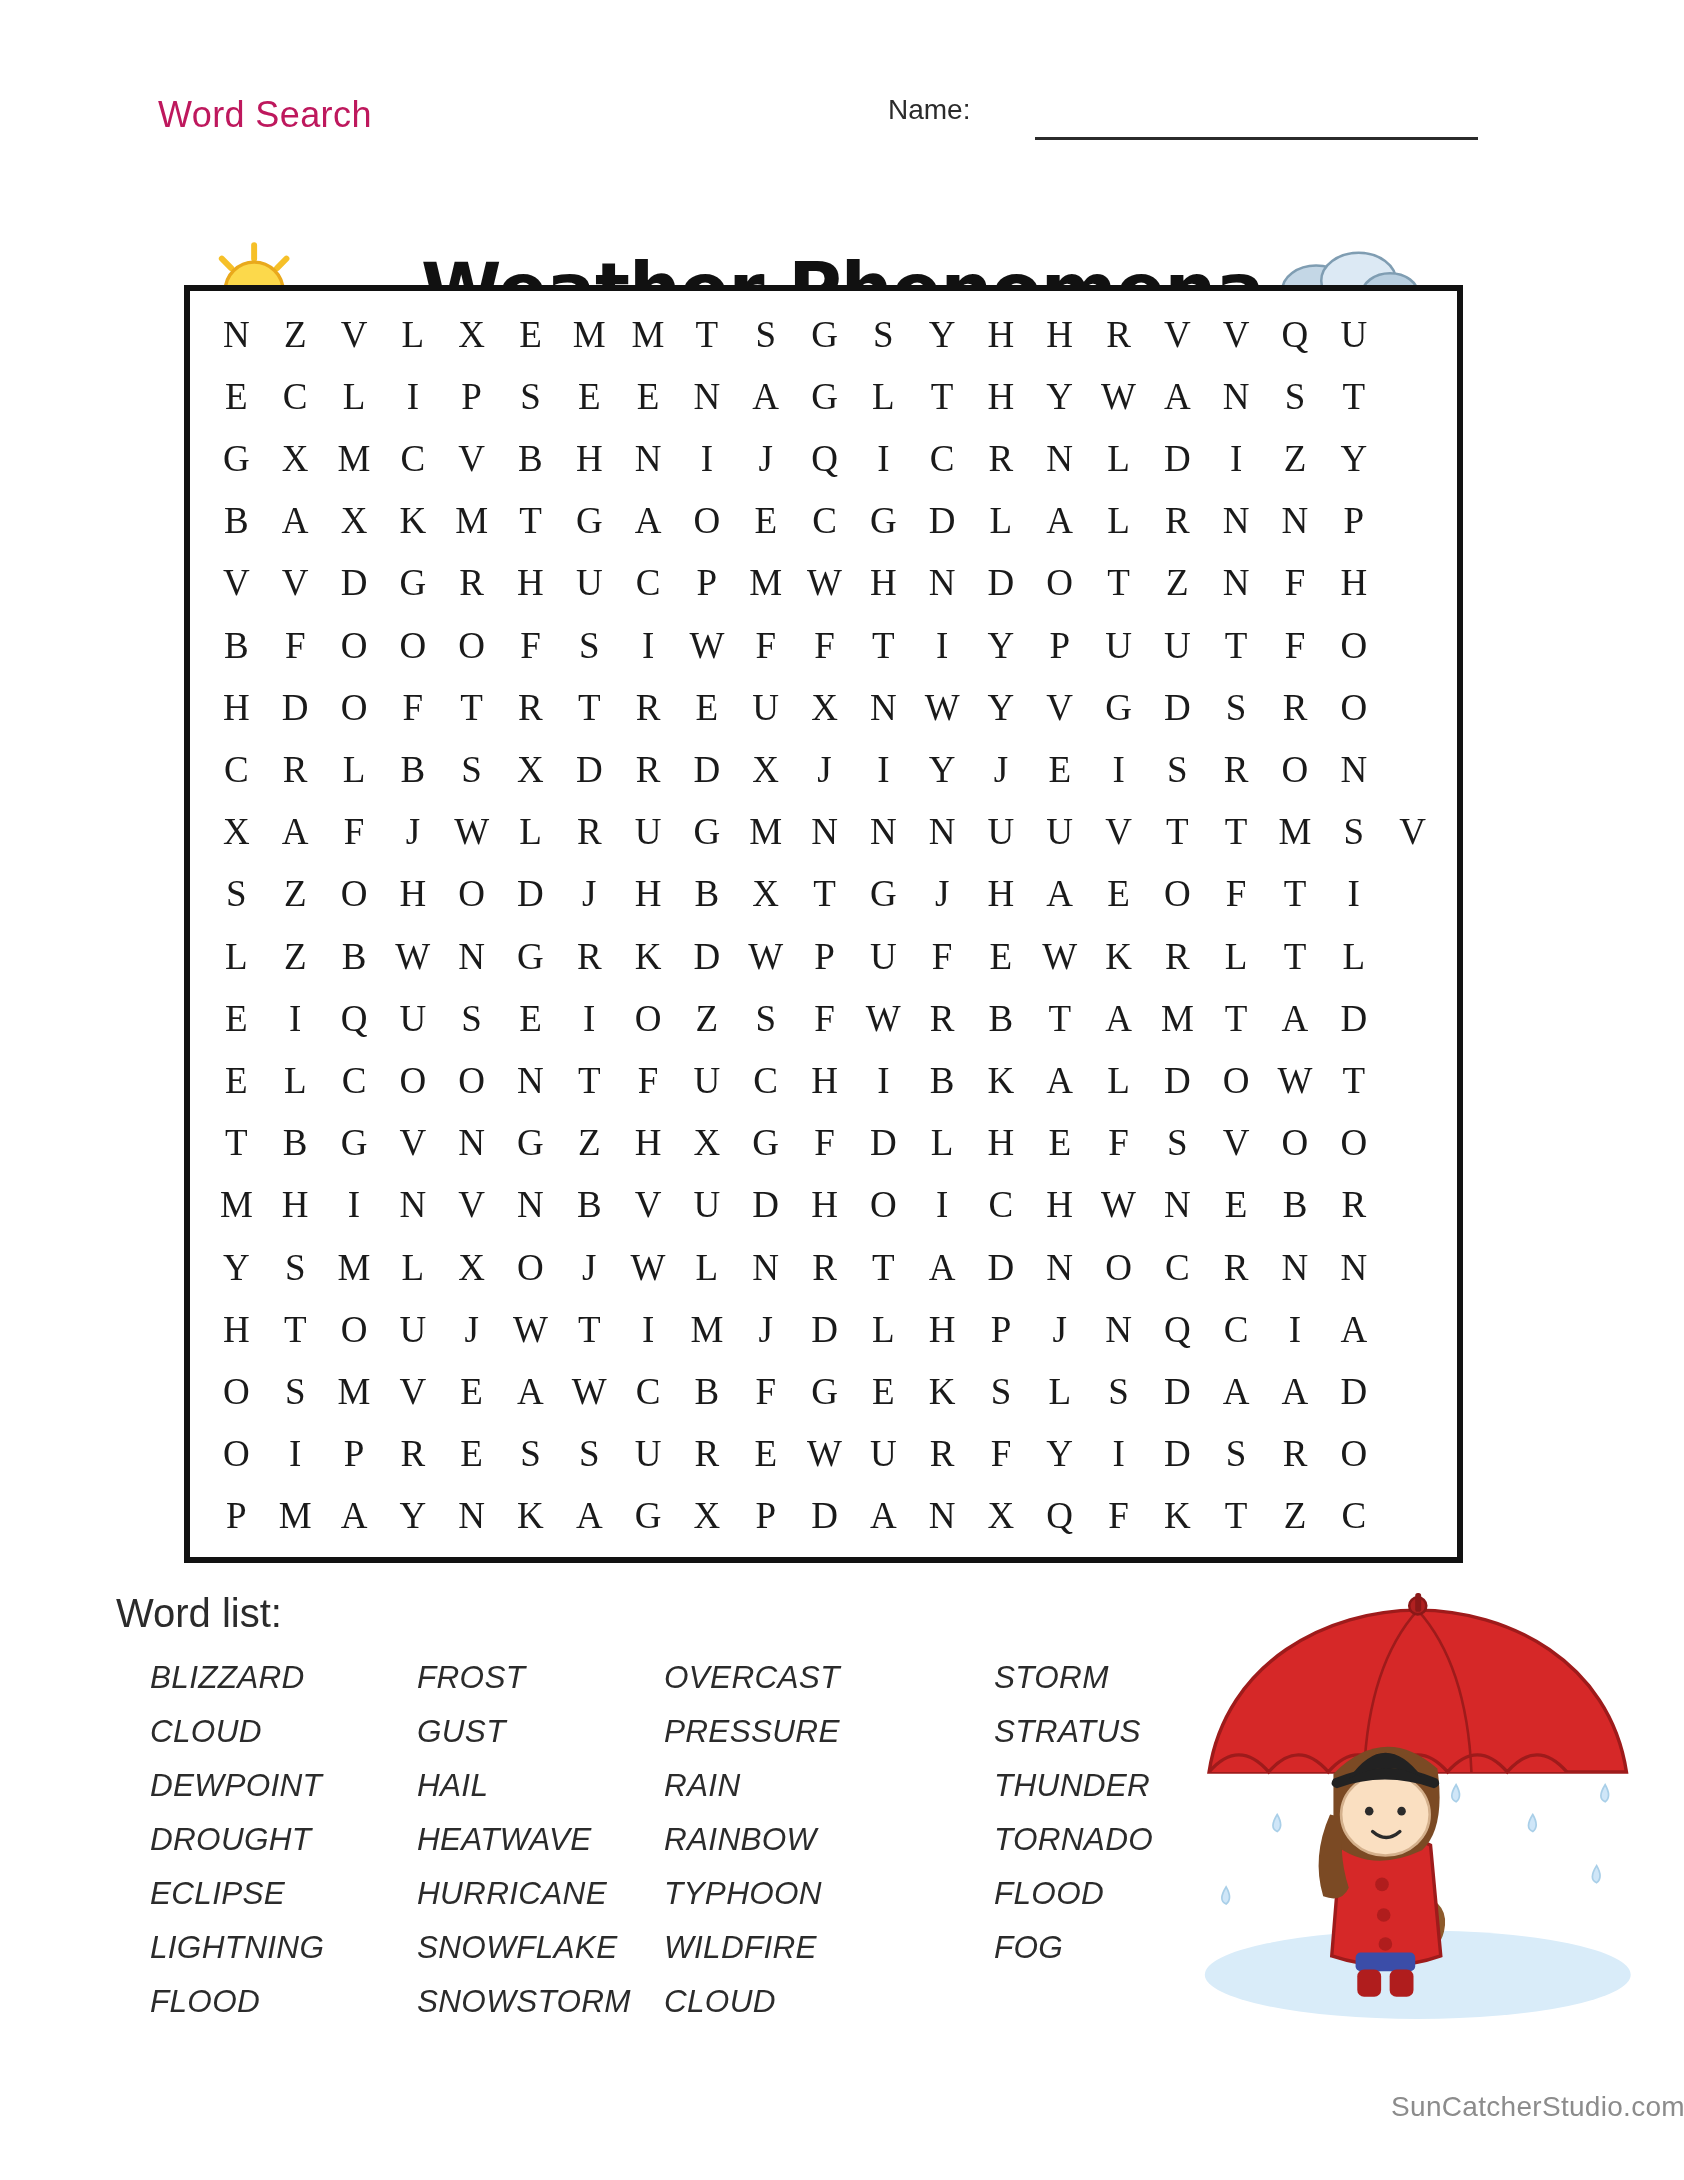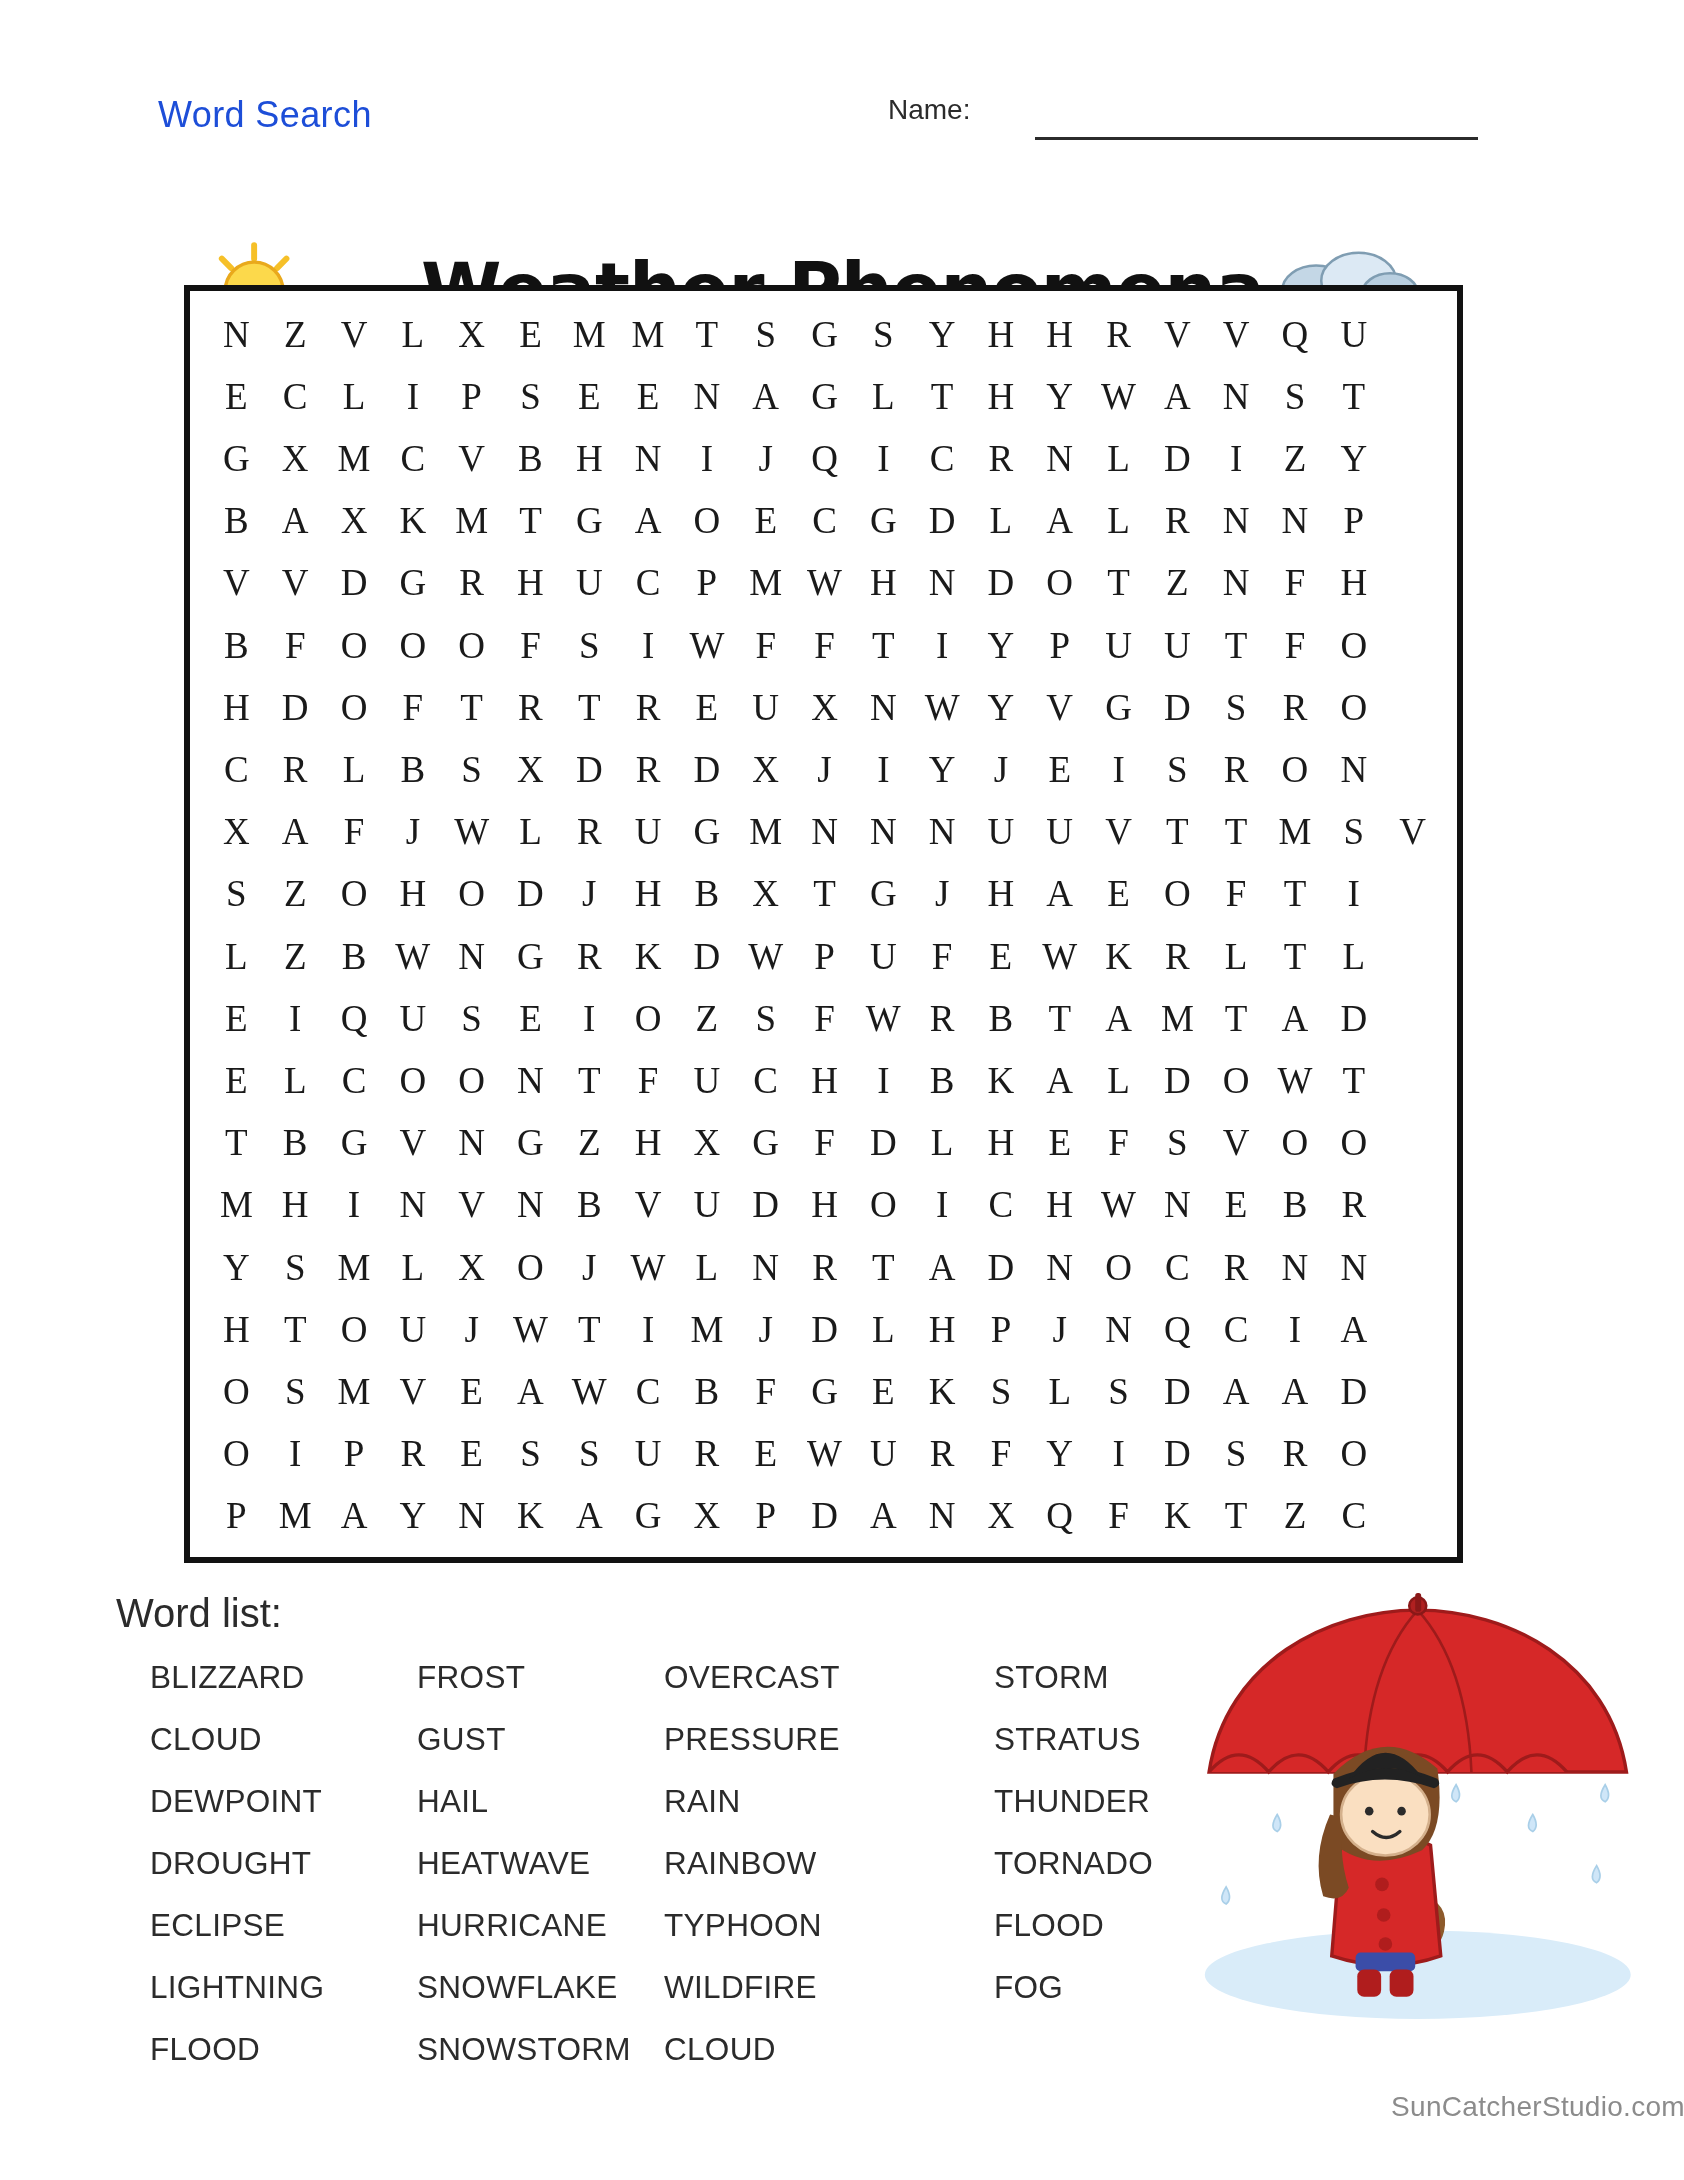--- a/index.html
+++ b/index.html
@@ -22,21 +22,21 @@
     top: 48px;
     left: 0;
     width: 100%;
     height: 60px;
   }
   .header-title {
     position: absolute;
     left: 158px;
     top: 46px;
     font-size: 36px;
-    color: #1d4ed8;
+    color: #be185d;
     letter-spacing: 0.4px;
   }
   .name-label {
     position: absolute;
     left: 888px;
     top: 46px;
     font-size: 28px;
     color: #2b2b2b;
   }
   .name-line {
@@ -122,21 +122,22 @@
     font-size: 40px;
     color: #2b2b2b;
   }
   .wordlist {
     position: absolute;
     left: 150px;
     top: 1652px;
     width: 1031px;
     display: grid;
     grid-template-columns: 267px 247px 330px 196px;
-    row-gap: 12px;
+    row-gap: 4px;
+    font-style: italic;
   }
   .word {
     font-size: 31.5px;
     letter-spacing: 0.3px;
     color: #2b2b2b;
     line-height: 50px;
     white-space: nowrap;
   }
 
   

